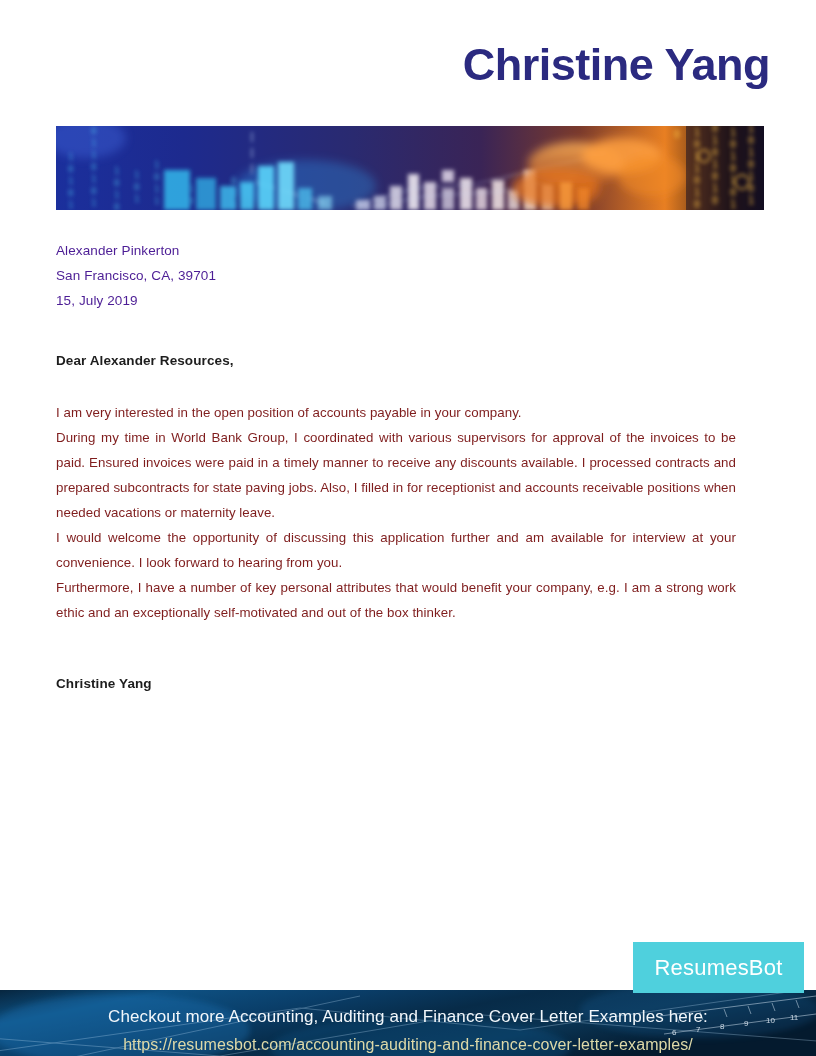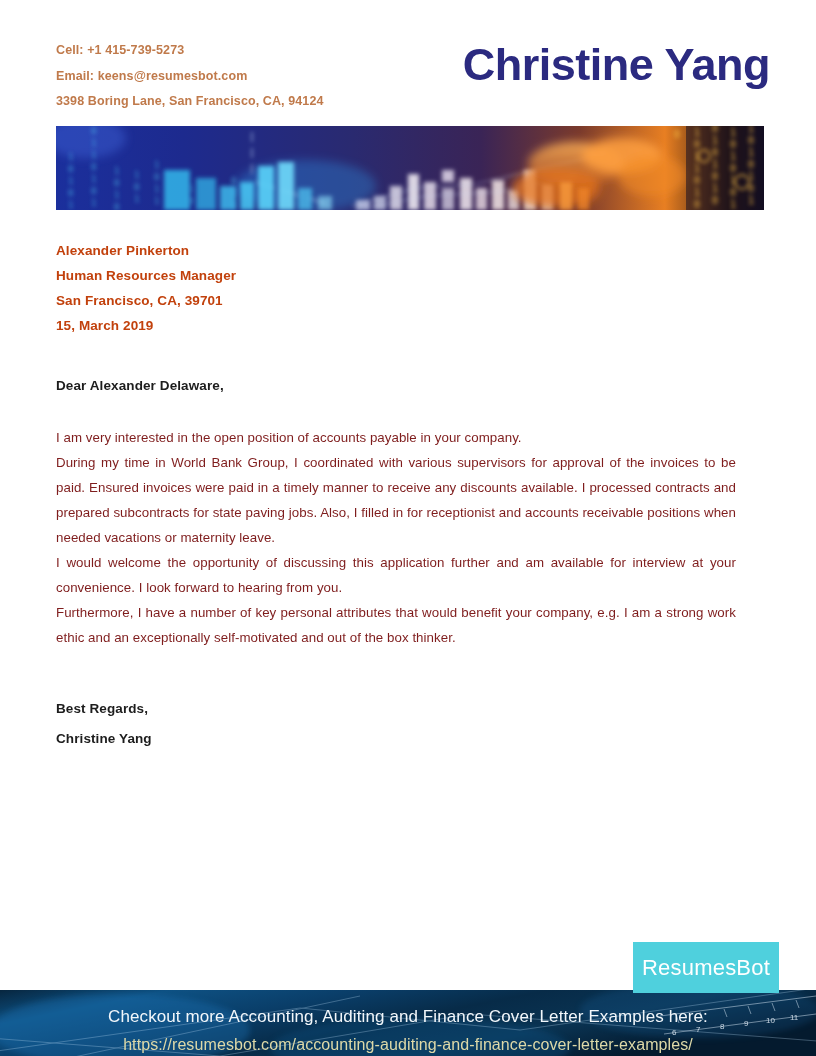--- a/index.html
+++ b/index.html
@@ -70,24 +70,24 @@
   .banner svg { display: block; width: 100%; height: 100%; }
 
   
   .letter {
     position: absolute;
     left: 56px;
     top: 238px;
     width: 680px;
   }
   .recipient-line {
-    color: #c2410c;
+    color: #4c1d95;
     font-size: 13.5px;
     line-height: 25px;
-    font-weight: 700;
+    font-weight: 400;
     letter-spacing: 0.1px;
   }
   .salutation {
     margin-top: 37px;
     color: #1d1d1d;
     font-size: 13.5px;
     font-weight: 700;
     line-height: 22px;
     letter-spacing: 0.1px;
   }
@@ -113,21 +113,21 @@
     font-weight: 700;
     line-height: 30px;
     letter-spacing: 0.1px;
   }
 
   
   .brand-badge {
     position: absolute;
     left: 633px;
     top: 942px;
-    width: 146px;
+    width: 171px;
     height: 51px;
     background: #4fd0dd;
     display: flex;
     align-items: center;
     justify-content: center;
     z-index: 5;
   }
   .brand-badge span {
     color: #ffffff;
     font-size: 22px;
@@ -169,25 +169,20 @@
     text-align: center;
   }
 </style>
 </head>
 <body>
 
 <div class="page">
 
   <div class="header">
 
-    <div class="contact-block">
-      <div class="contact-line">Cell: +1 415-739-5273</div>
-      <div class="contact-line">Email: keens@resumesbot.com</div>
-      <div class="contact-line">3398 Boring Lane, San Francisco, CA, 94124</div>
-    </div>
 
     <div class="name-title">Christine Yang</div>
   </div>
 
   <div class="banner">
     <svg viewBox="0 0 708 84" preserveAspectRatio="none">
       <defs>
         <linearGradient id="bgGrad" x1="0" y1="0" x2="1" y2="0">
           <stop offset="0" stop-color="#1b2f9c"></stop>
           <stop offset="0.18" stop-color="#1d2a8e"></stop>
@@ -336,36 +331,34 @@
         <circle cx="648" cy="30" r="6"></circle>
         <circle cx="686" cy="56" r="7"></circle>
       </g>
     </svg>
   </div>
 
   <div class="letter">
 
     <div>
       <div class="recipient-line">Alexander Pinkerton</div>
-      <div class="recipient-line">Human Resources Manager</div>
       <div class="recipient-line">San Francisco, CA, 39701</div>
-      <div class="recipient-line">15, March 2019</div>
+      <div class="recipient-line">15, July 2019</div>
     </div>
 
-    <div class="salutation">Dear Alexander Delaware,</div>
+    <div class="salutation">Dear Alexander Resources,</div>
 
     <div class="body-copy">
       <p class="para single">I am very interested in the open position of accounts payable in your company.</p>
       <p class="para">During my time in World Bank Group, I coordinated with various supervisors for approval of the invoices to be paid. Ensured invoices were paid in a timely manner to receive any discounts available. I processed contracts and prepared subcontracts for state paving jobs. Also, I filled in for receptionist and accounts receivable positions when needed vacations or maternity leave.</p>
       <p class="para">I would welcome the opportunity of discussing this application further and am available for interview at your convenience. I look forward to hearing from you.</p>
       <p class="para">Furthermore, I have a number of key personal attributes that would benefit your company, e.g. I am a strong work ethic and an exceptionally self-motivated and out of the box thinker.</p>
     </div>
 
     <div class="signoff">
-      <div class="signoff-line">Best Regards,</div>
       <div class="signoff-line">Christine Yang</div>
     </div>
   </div>
 
   <div class="brand-badge">
     <span>ResumesBot</span>
   </div>
 
   <div class="footer">
     <svg class="footer-bg" viewBox="0 0 816 66" preserveAspectRatio="none">

